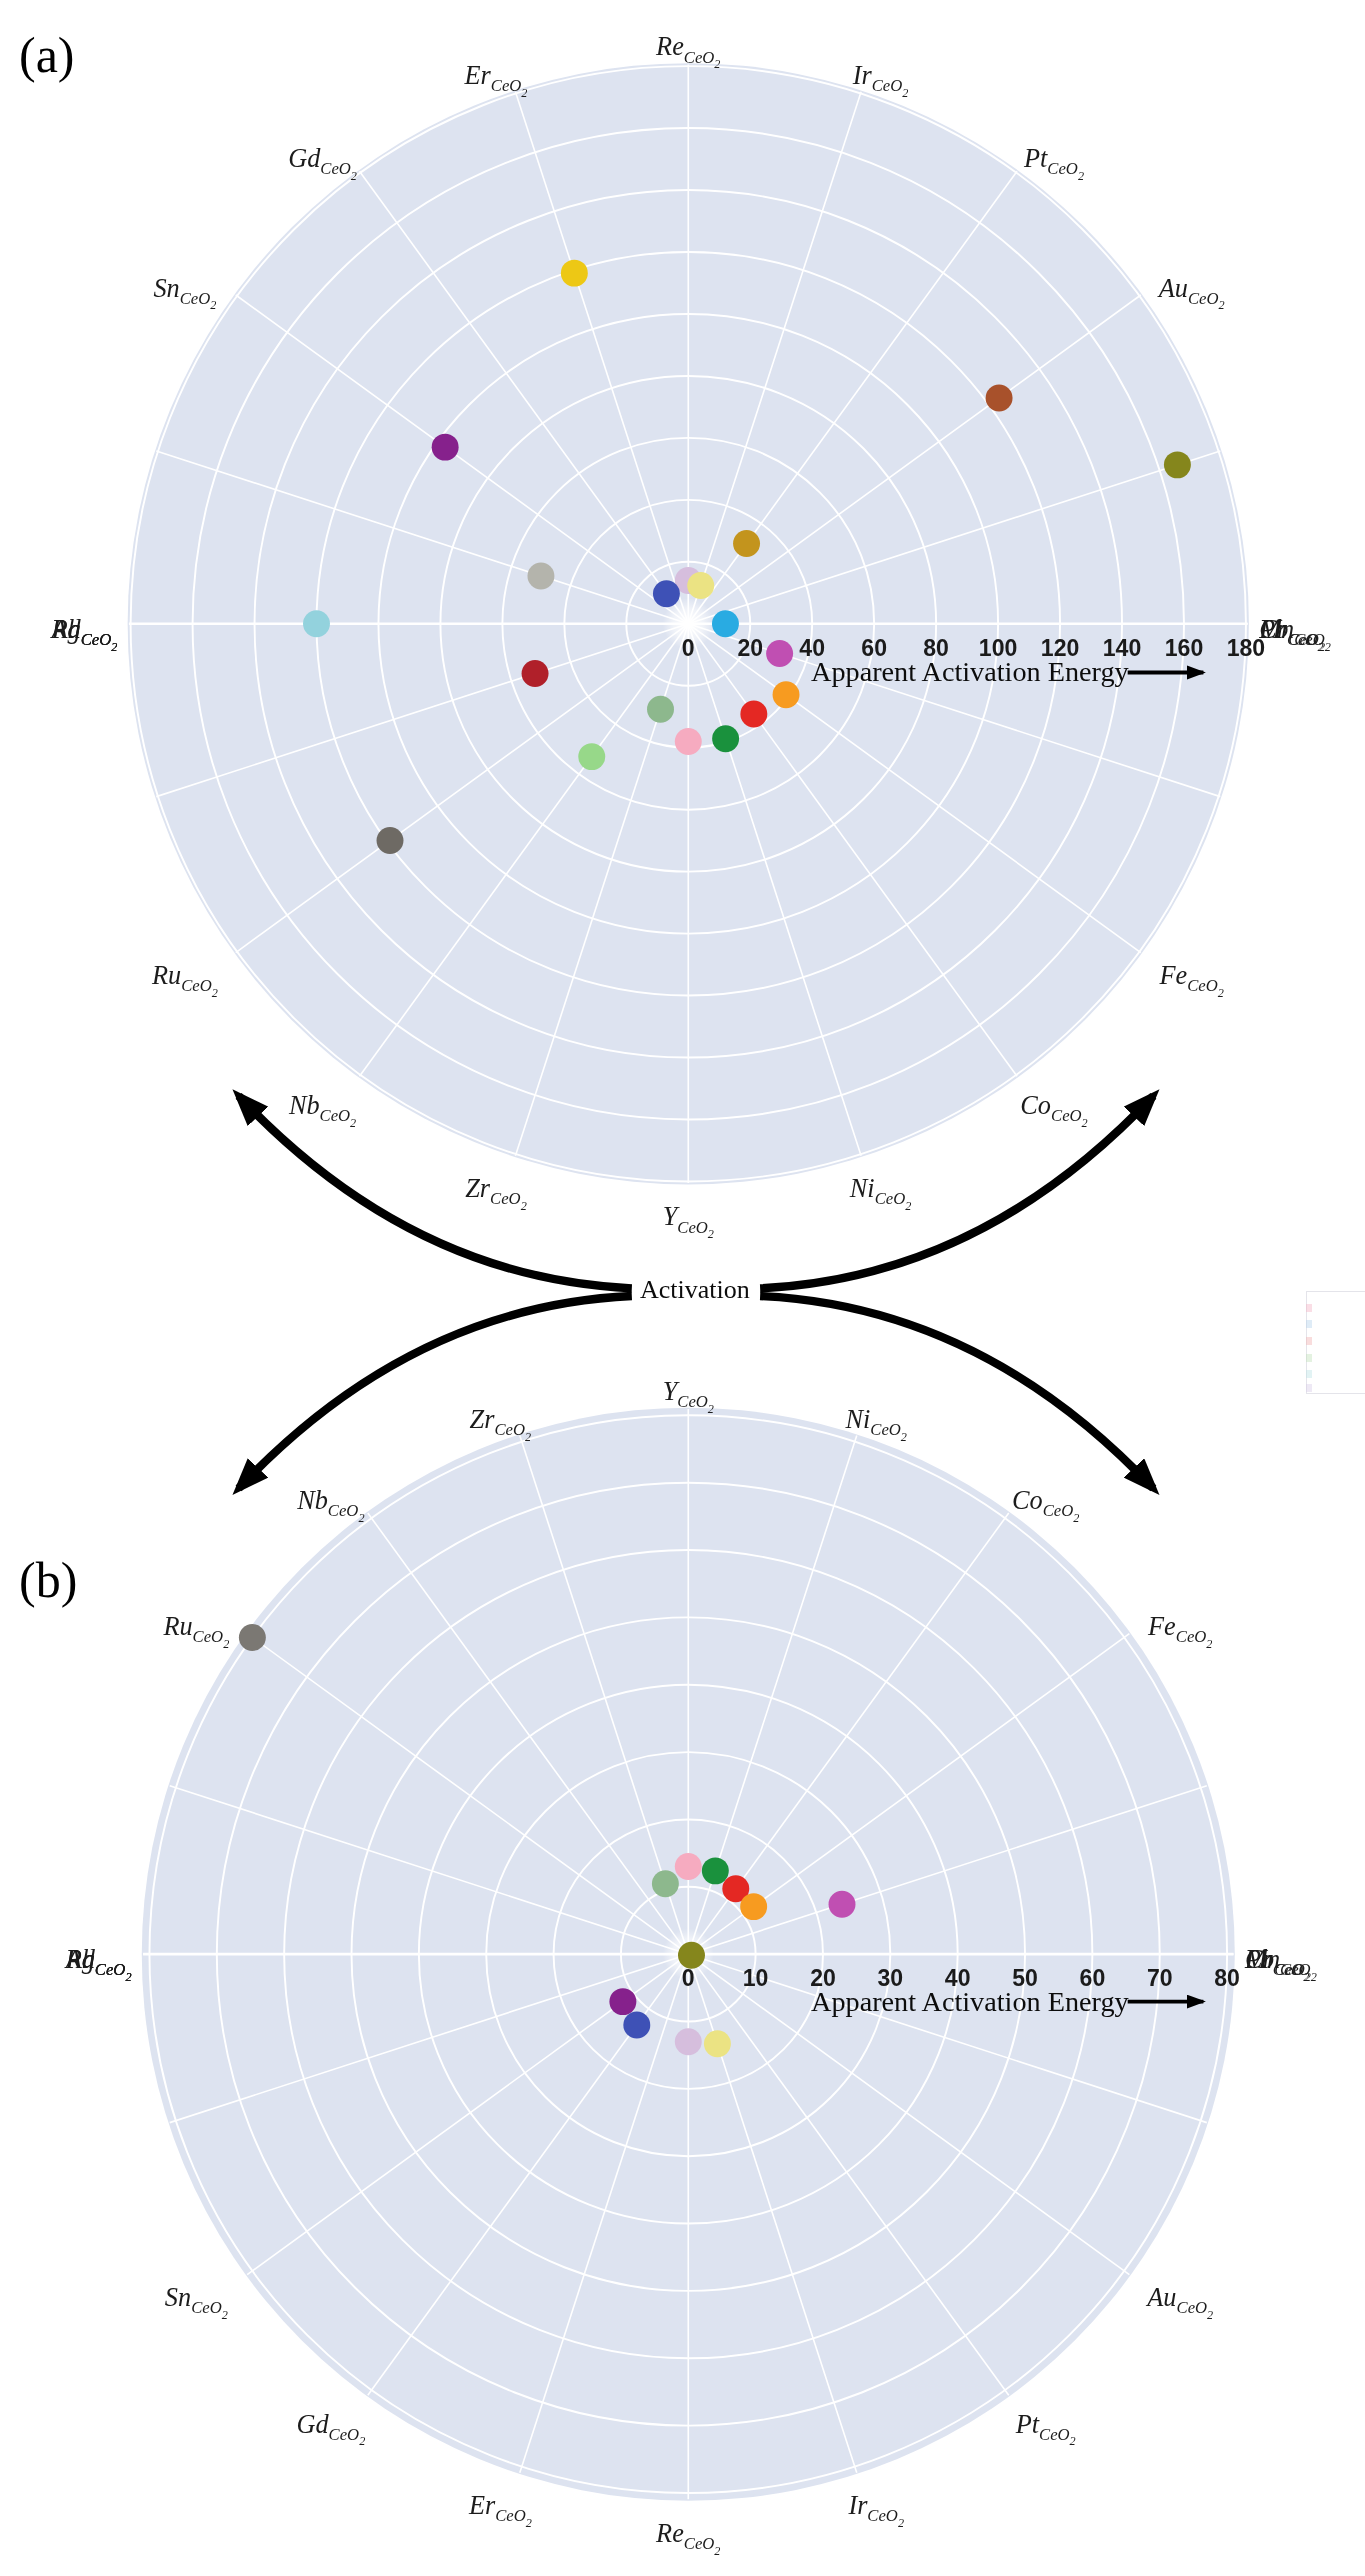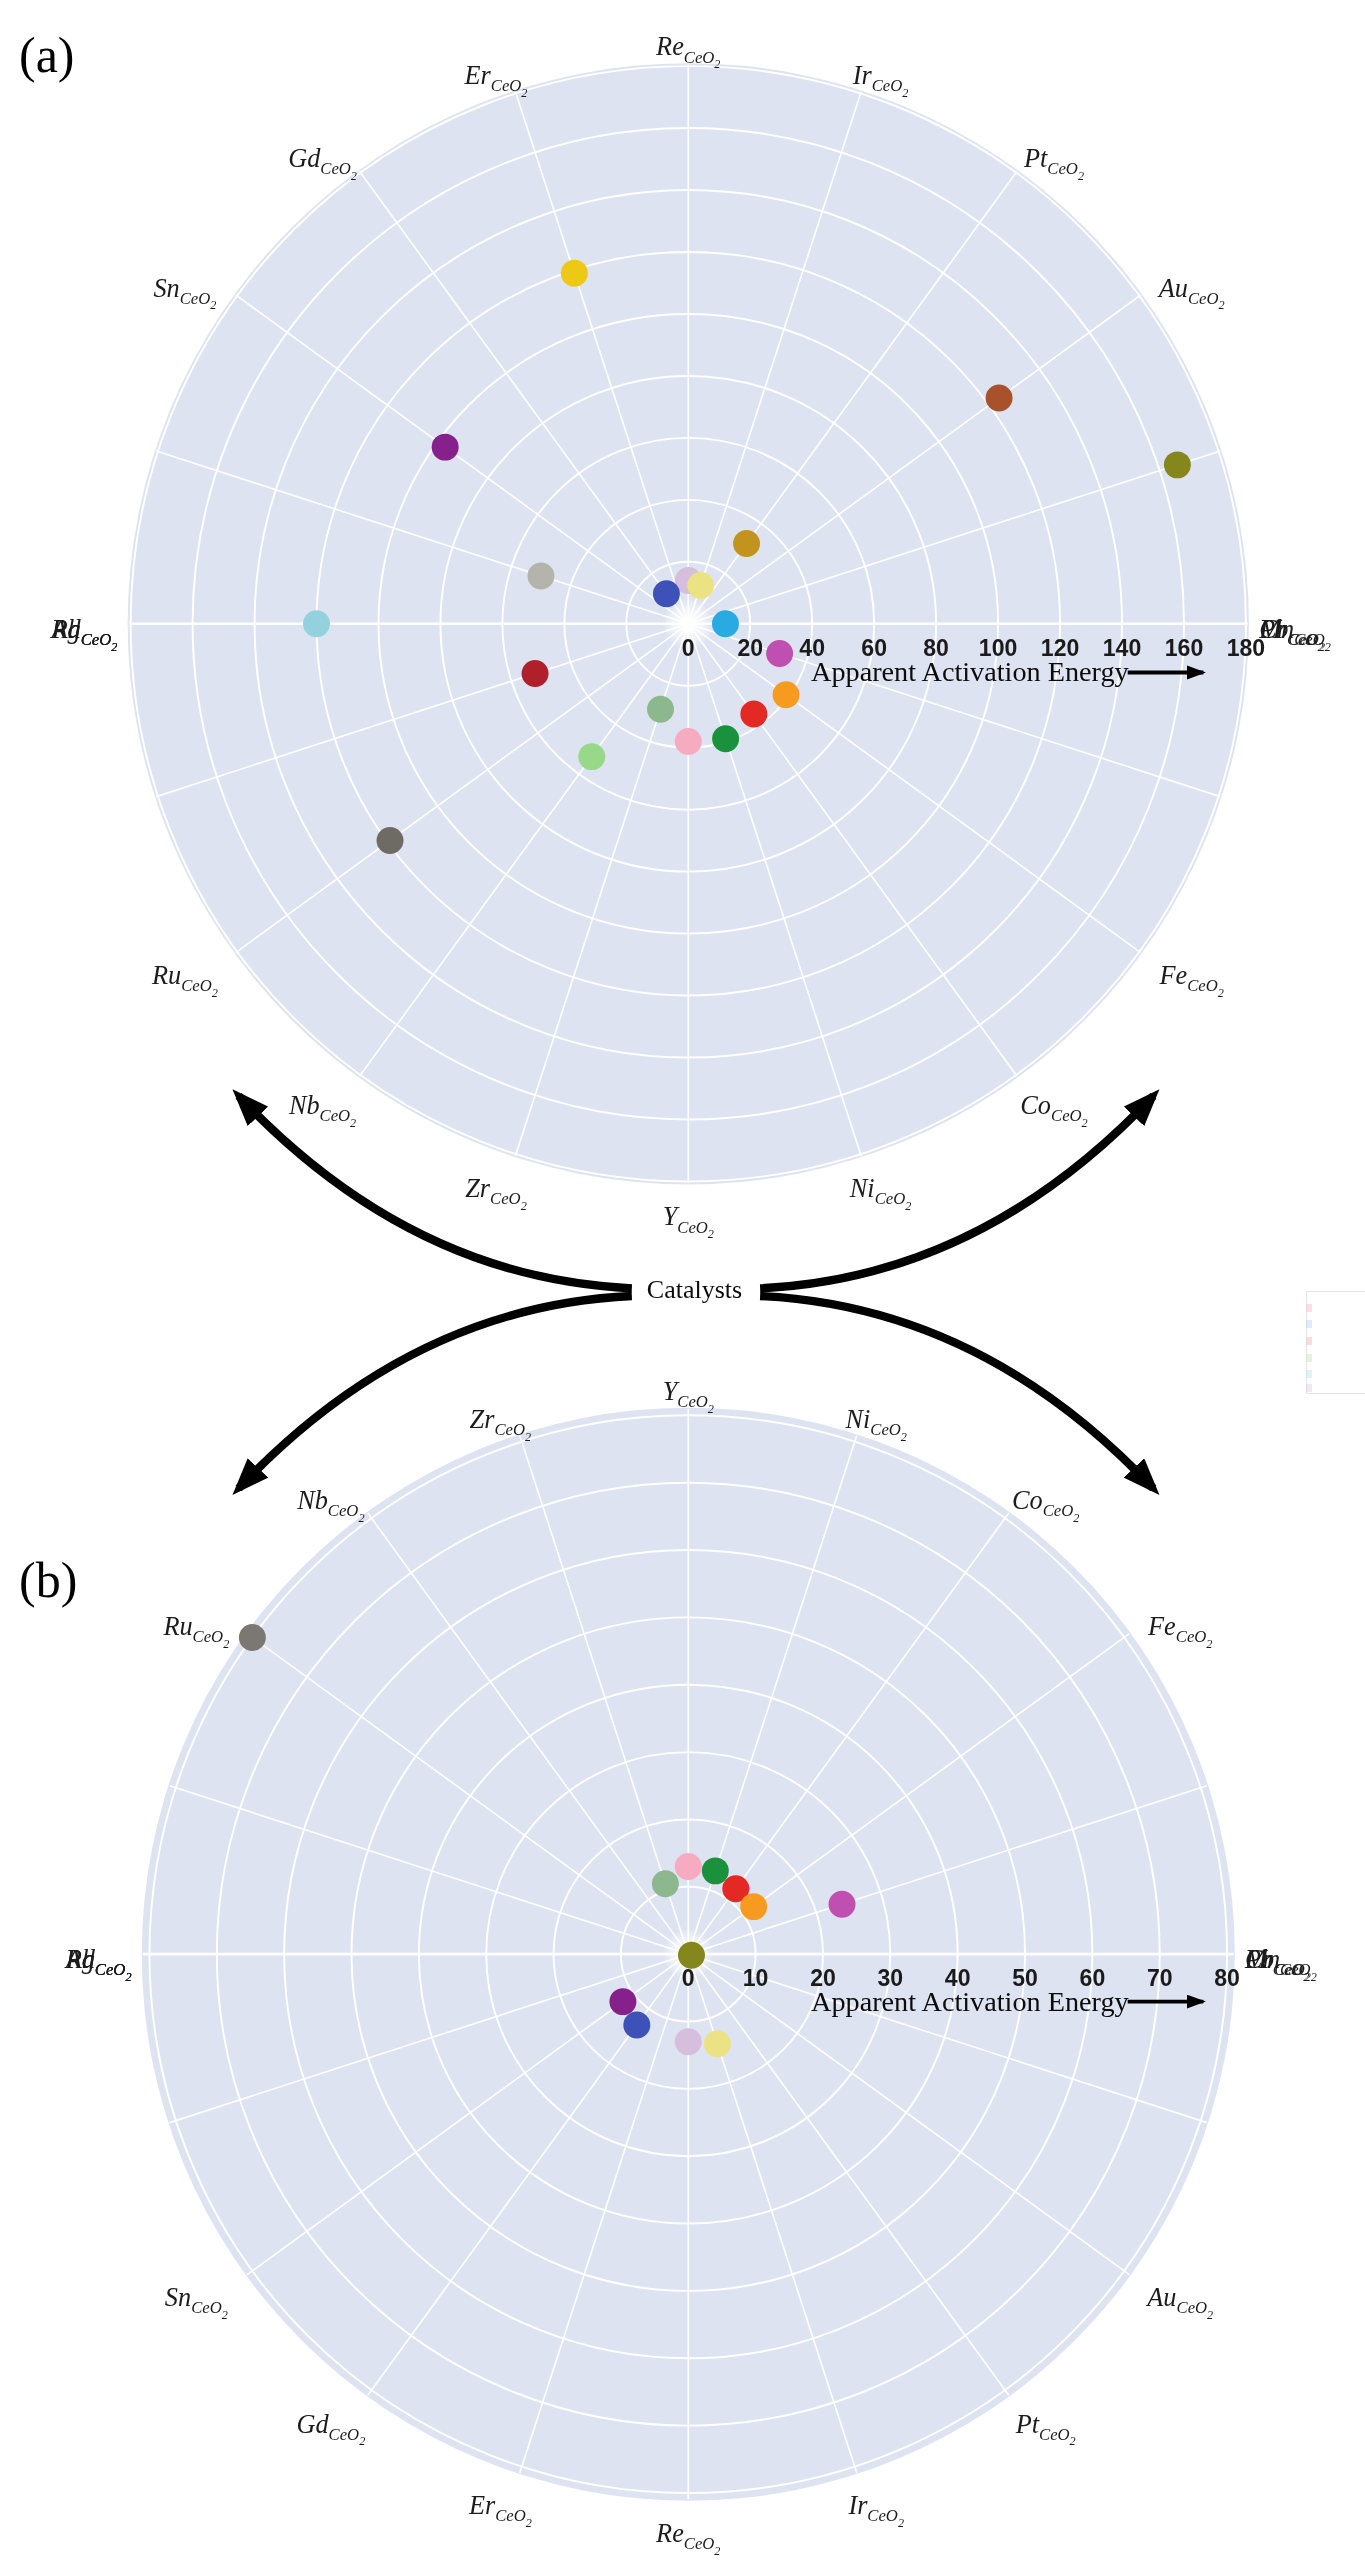--- a/index.html
+++ b/index.html
@@ -205,21 +205,21 @@
     <g fill="none" stroke="#000" stroke-width="13">
       <path d="M 985 2008 Q 640 1992 372 1708" marker-end="url(#ah-b)"></path>
       <path d="M 985 2020 Q 640 2036 372 2320" marker-end="url(#ah-b)"></path>
       <path d="M 1185 2008 Q 1530 1992 1798 1708" marker-end="url(#ah-b)"></path>
       <path d="M 1185 2020 Q 1530 2036 1798 2320" marker-end="url(#ah-b)"></path>
     </g>
   </svg>
 
 <div class="panel-label" id="panel-a">(a)</div>
 <div class="panel-label" id="panel-b">(b)</div>
-<div id="catalysts">Catalysts</div>
+<div id="catalysts">Activation</div>
 
 <div id="legend-fragment">
   <span class="tk t1"></span>
   <span class="tk t2"></span>
   <span class="tk t3"></span>
   <span class="tk t4"></span>
   <span class="tk t5"></span>
   <span class="tk t6"></span>
 </div>
 

